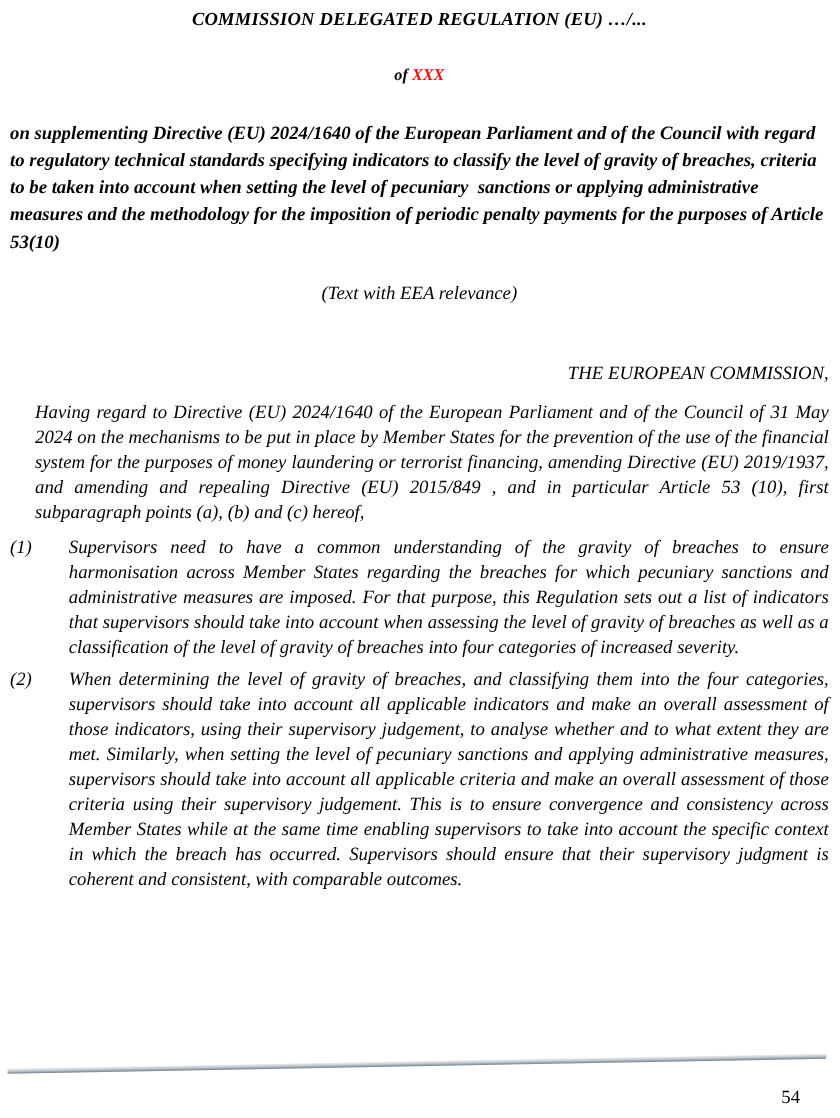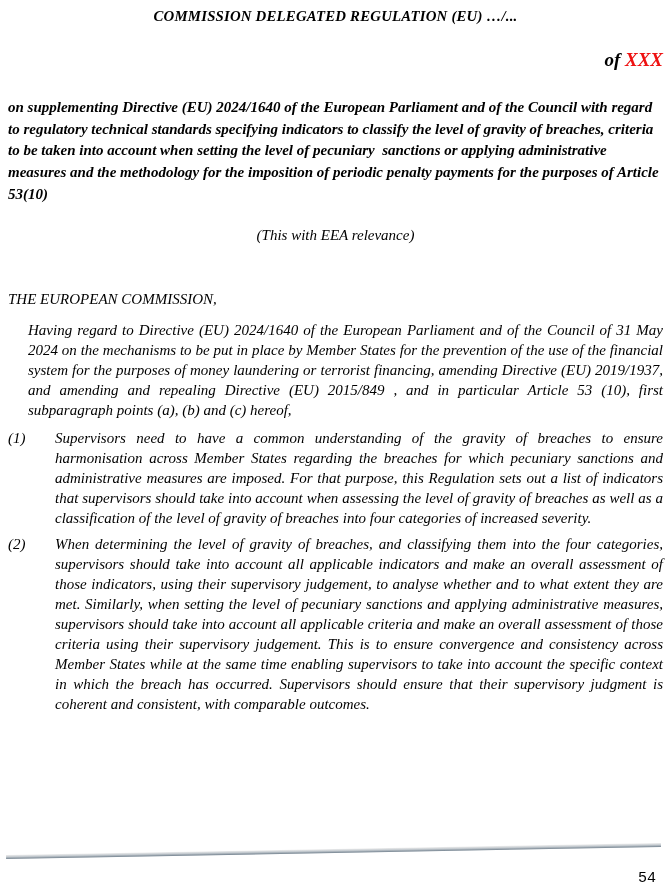--- a/index.html
+++ b/index.html
@@ -22,23 +22,23 @@
   .reg-title {
     margin: 0;
     font-size: 14.8px;
     font-weight: bold;
     text-align: center;
     line-height: 22px;
     letter-spacing: 0.2px;
   }
   .of-line {
     margin: 22px 0 0 0;
-    font-size: 19px;
+    font-size: 13px;
     font-weight: bold;
-    text-align: right;
+    text-align: center;
     line-height: 22px;
   }
   .of-line .red {
     color: #ee1111;
   }
   .subject {
     margin: 26px 0 0 0;
     font-size: 15px;
     font-weight: bold;
     text-align: left;
@@ -49,21 +49,21 @@
     margin: 18px 0 0 0;
     font-size: 15px;
     text-align: center;
     line-height: 22px;
   }
   .body-par {
     font-size: 15px;
     line-height: 20px;
     margin: 0;
   }
-  .opening   { margin-top: 43px; }
+  .opening   { margin-top: 43px; text-align: right; }
   .citation1 { margin-top: 6px; }
   .citation2 { margin-top: 11px; text-align: justify; margin-left: 20px; }
   .whereas   { margin-top: 12px; }
   .recital {
     display: flex;
     font-size: 15px;
     line-height: 20px;
   }
   .recital-1 { margin-top: 8px; }
   .recital-2 { margin-top: 6px; }
@@ -80,38 +80,38 @@
     top: 849px;
     width: 655px;
     height: 4px;
     transform: rotate(-1.05deg);
     transform-origin: center;
     background: linear-gradient(to bottom, #ededed 0%, #c6ccd1 45%, #73828f 100%);
   }
   .page-number {
     position: absolute;
     top: 869px;
-    right: 16px;
-    font-family: Liberation Mono, monospace;
+    right: 32px;
+    font-family: Liberation Serif, serif;
     font-size: 15px;
     line-height: 19px;
   }
 </style>
 </head>
 <body>
 
 <div class="page">
 
   <h1 class="reg-title">COMMISSION DELEGATED REGULATION (EU) …/...</h1>
 
   <p class="of-line"><span>of</span> <span class="red">XXX</span></p>
 
   <p class="subject">on supplementing Directive (EU) 2024/1640 of the European Parliament and of the Council with regard to regulatory technical standards specifying indicators to classify the level of gravity of breaches, criteria to be taken into account when setting the level of pecuniary  sanctions or applying administrative measures and the methodology for the imposition of periodic penalty payments for the purposes of Article 53(10)</p>
 
-  <p class="eea">(This with EEA relevance)</p>
+  <p class="eea">(Text with EEA relevance)</p>
 
   <p class="body-par opening">THE EUROPEAN COMMISSION,</p>
 
 
   <p class="body-par citation2">Having regard to Directive (EU) 2024/1640 of the European Parliament and of the Council of 31 May 2024 on the mechanisms to be put in place by Member States for the prevention of the use of the financial system for the purposes of money laundering or terrorist financing, amending Directive (EU) 2019/1937, and amending and repealing Directive (EU) 2015/849 , and in particular Article 53 (10), first subparagraph points (a), (b) and (c) hereof,</p>
 
 
   <div class="recital recital-1">
     <span class="num">(1)</span>
     <span class="text">Supervisors need to have a common understanding of the gravity of breaches to ensure harmonisation across Member States regarding the breaches for which pecuniary sanctions and administrative measures are imposed. For that purpose, this Regulation sets out a list of indicators that supervisors should take into account when assessing the level of gravity of breaches as well as a classification of the level of gravity of breaches into four categories of increased severity.</span>

